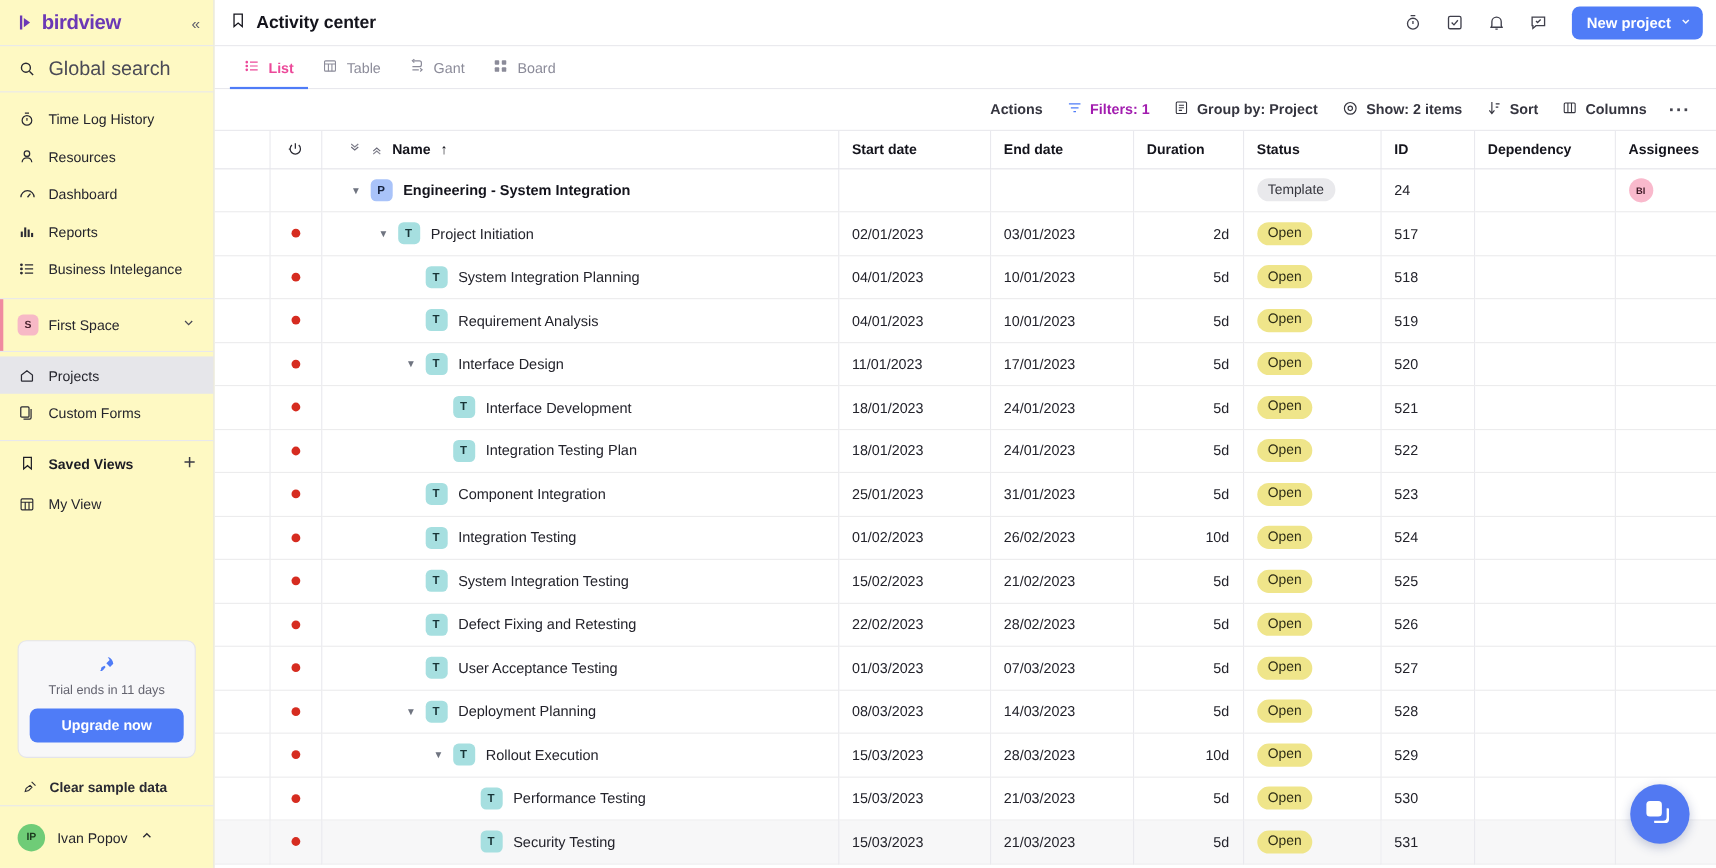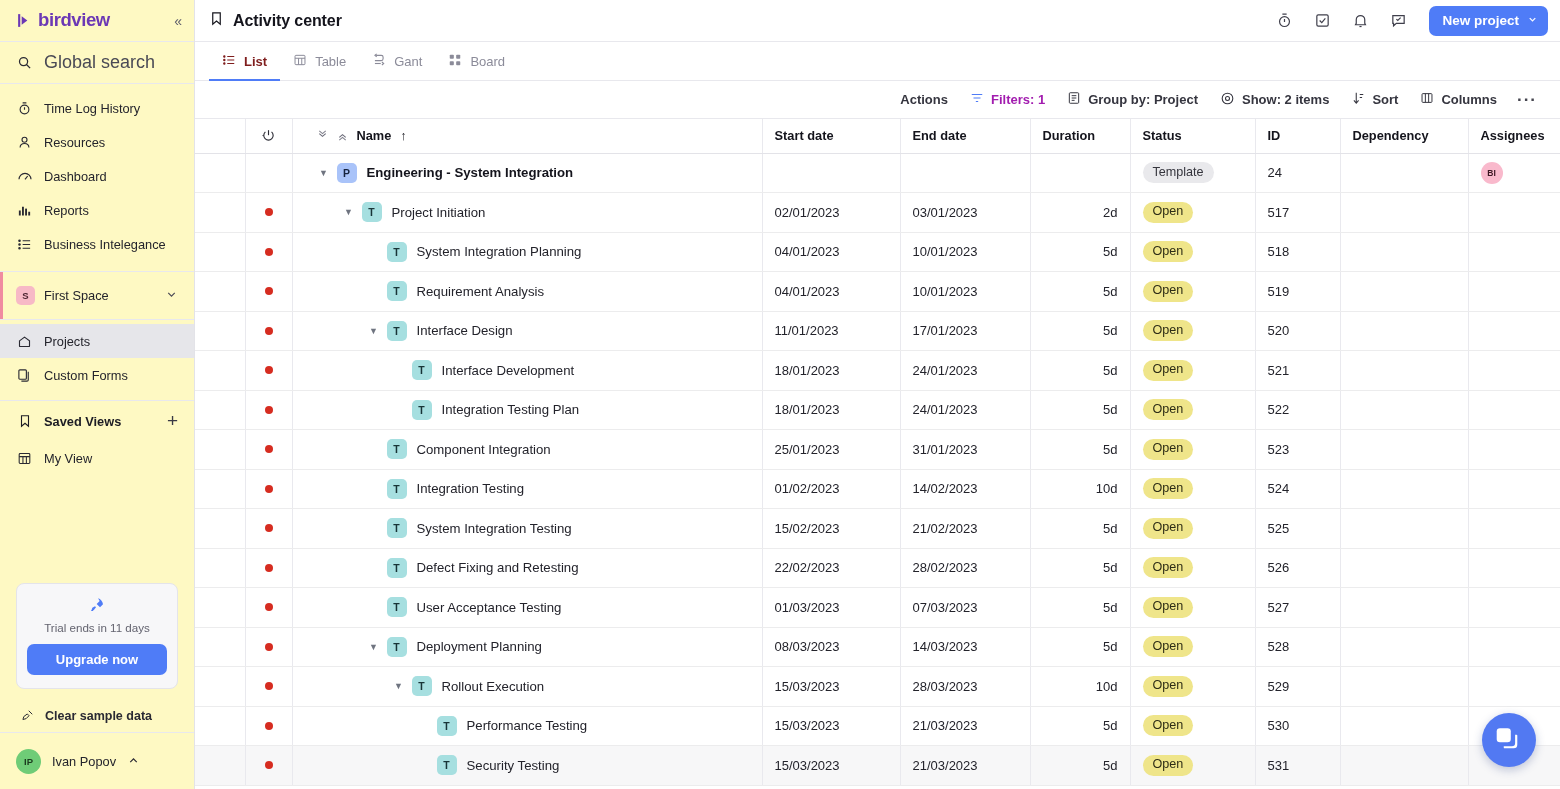--- a/index.html
+++ b/index.html
@@ -199,21 +199,21 @@
   }
   .tab {
     display:flex; align-items:center; gap:8px;
     padding: 0 13px;
     font-size: 13px; color:#8b8b99;
     cursor:pointer;
     border-bottom: 2.5px solid transparent;
     position: relative;
     top: 1px;
   }
-  .tab.active { color:#7f1d1d; font-weight:700; border-bottom-color:#4f7cf7; }
+  .tab.active { color:#ec4899; font-weight:700; border-bottom-color:#4f7cf7; }
 
   .toolbar {
     height: 38px;
     display:flex; align-items:center; justify-content:flex-end;
     gap: 0;
     padding-right: 14px;
     border-bottom: 1px solid #e8e8ed;
     flex: 0 0 38px;
   }
   .tb-item {
@@ -863,21 +863,21 @@
                 <span class="dot-red"></span>
               </td>
               <td class="c-name">
                 <div class="namecell" style="padding-left: 62px;">
                   <span class="tw empty"></span>
                   <span class="type-badge type-T">T</span>
                   <span class="row-label">Integration Testing</span>
                 </div>
               </td>
               <td class="c-start">01/02/2023</td>
-              <td class="c-end overdue">14/02/2023</td>
+              <td class="c-end overdue">26/02/2023</td>
               <td class="c-dur">10d</td>
               <td class="c-stat"><span class="badge badge-open">Open</span></td>
               <td class="c-id">524</td>
               <td class="c-dep"></td>
               <td class="c-asg"></td>
             </tr>
             <tr>
               <td class="c-sel"></td>
               <td class="c-flag">
                 <span class="dot-red"></span>

